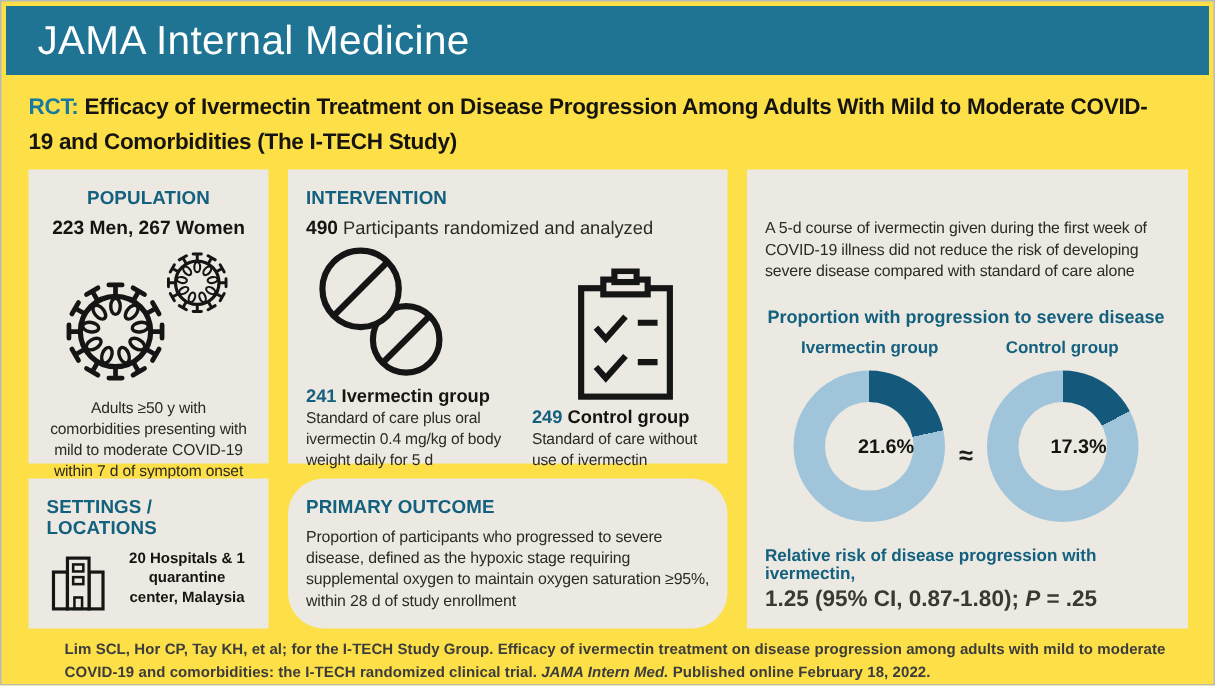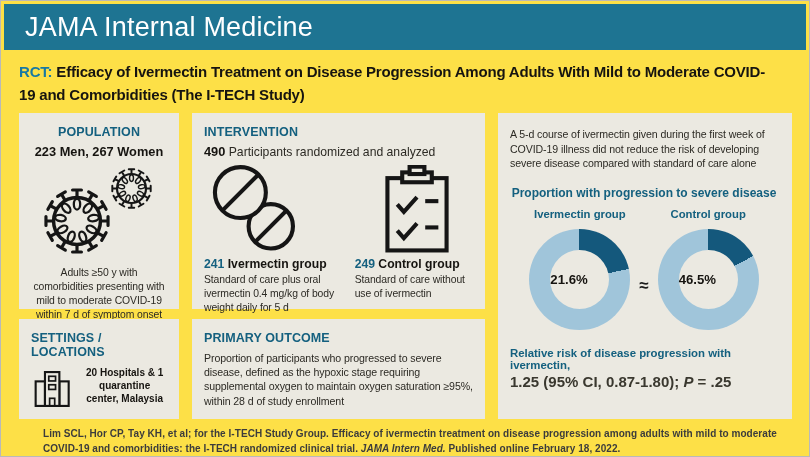--- a/index.html
+++ b/index.html
@@ -33,54 +33,54 @@
   }
   .panel { background:#ebe9e1; padding:12px 12px; }
   .panel h2 {
     color:#14607f; font-size:12.5px; font-weight:bold; letter-spacing:0.1px;
     margin-bottom:5px;
   }
   .pop-panel   { grid-column:1; grid-row:1;text-align:center; }
   .int-panel   { grid-column:2; grid-row:1; }
   .fin-panel   { grid-column:3; grid-row:1 / span 2; padding-right:14px; }
   .set-panel   { grid-column:1; grid-row:2; }
-  .out-panel   { grid-column:2; grid-row:2; }
+  .out-panel   { grid-column:2; grid-row:2;border-radius:24px; }
   .bold-line { font-size:12.8px; font-weight:bold; color:#161410; }
   .body-text { font-size:10.4px; line-height:1.34; color:#2c2a24; letter-spacing:-0.1px; }
   
   .virus-box { position:relative; height:94px; margin:6px 0 7px 0; }
   .virus-large { position:absolute; left:8px; bottom:0; }
   .virus-small { position:absolute; right:12px; top:0; }
   .mean-age { font-size:12.8px; font-weight:bold; margin-top:3px; color:#161410; }
   
   .set-row { display:flex; align-items:flex-start; gap:9px; margin-top:7px; }
   .set-text { font-size:10px; font-weight:bold; line-height:1.3; color:#161410; width:96px;text-align:center; }
   
   .int-sub { font-size:12.2px; margin-bottom:2px; color:#2c2a24; }
   .int-sub b { font-size:12.8px; color:#161410; }
-  .groups { display:flex; margin-top:4px; }
+  .groups { display:flex; margin-top:4px;align-items:flex-end; }
   .group-l { width:56%; }
   .group-r { width:44%; }
   .icon-slot { height:94px; display:flex; align-items:flex-start; }
   .group-l .icon-slot { padding-left:6px; }
   .group-r .icon-slot { padding-left:24px; padding-top:2px; }
   .grp-title { font-size:12.2px; font-weight:bold; color:#161410; margin-bottom:2px; }
   .grp-title .num { color:#14607f; }
   
   .out-panel .body-text { margin-top:6px; font-size:10.6px; }
   
-  .fin-summary { font-size:10.6px; line-height:1.38; color:#2c2a24; letter-spacing:-0.1px; margin-top:2px; }
+  .fin-summary { font-size:10.6px; line-height:1.38; color:#2c2a24; letter-spacing:-0.1px; margin-top:20px; }
   .chart-title { text-align:center; color:#14607f; font-size:12px; font-weight:bold; margin-top:15px; }
   .donut-row { display:flex; justify-content:center; align-items:flex-start; gap:9px; margin-top:8px; }
   .donut-col { display:flex; flex-direction:column; align-items:center; }
   .donut-label { color:#14607f; font-size:11.3px; font-weight:bold; margin-bottom:9px; }
   .donut { width:101px; height:101px; border-radius:50%; position:relative; }
   .donut-hole {
     position:absolute; inset:21px; border-radius:50%; background:#ebe9e1;
-    display:flex; align-items:center; justify-content:flex-start;
+    display:flex; align-items:center; justify-content:flex-end;
   }
   .donut-hole span { font-size:13.2px; font-weight:bold; color:#161410; }
   .approx { font-size:17px; font-weight:bold; color:#1c1c1c; margin-top:68px; }
   .rr-block { margin-top:17px; }
   .rr-label { color:#14607f; font-size:11.4px; font-weight:bold; }
   .rr-value { font-size:15px; color:#3a382f; margin-top:2px;font-weight:bold; }
   
   .citation {
     margin:8px 20px 16px 42px; font-size:10px; line-height:1.45; color:#3c3c3c;
     letter-spacing:0.05px;
@@ -246,21 +246,21 @@
             <div class="donut-hole">
                 <span>21.6%</span>
               </div>
           </div>
         </div>
         <div class="approx">≈</div>
         <div class="donut-col">
           <div class="donut-label">Control group</div>
           <div class="donut" style="background: conic-gradient(rgb(20, 88, 124) 0deg, rgb(20, 88, 124) 17.3%, rgb(160, 197, 218) 17.3%, rgb(160, 197, 218) 100%);">
             <div class="donut-hole">
-                <span>46.5%</span>
+                <span>17.3%</span>
               </div>
           </div>
         </div>
       </div>
       <div class="rr-block">
         <div class="rr-label">Relative risk of disease progression with ivermectin,</div>
         <div class="rr-value">
           <span>1.25 (95% CI, 0.87-1.80); </span><i>P</i><span> = .25</span>
         </div>
       </div>

